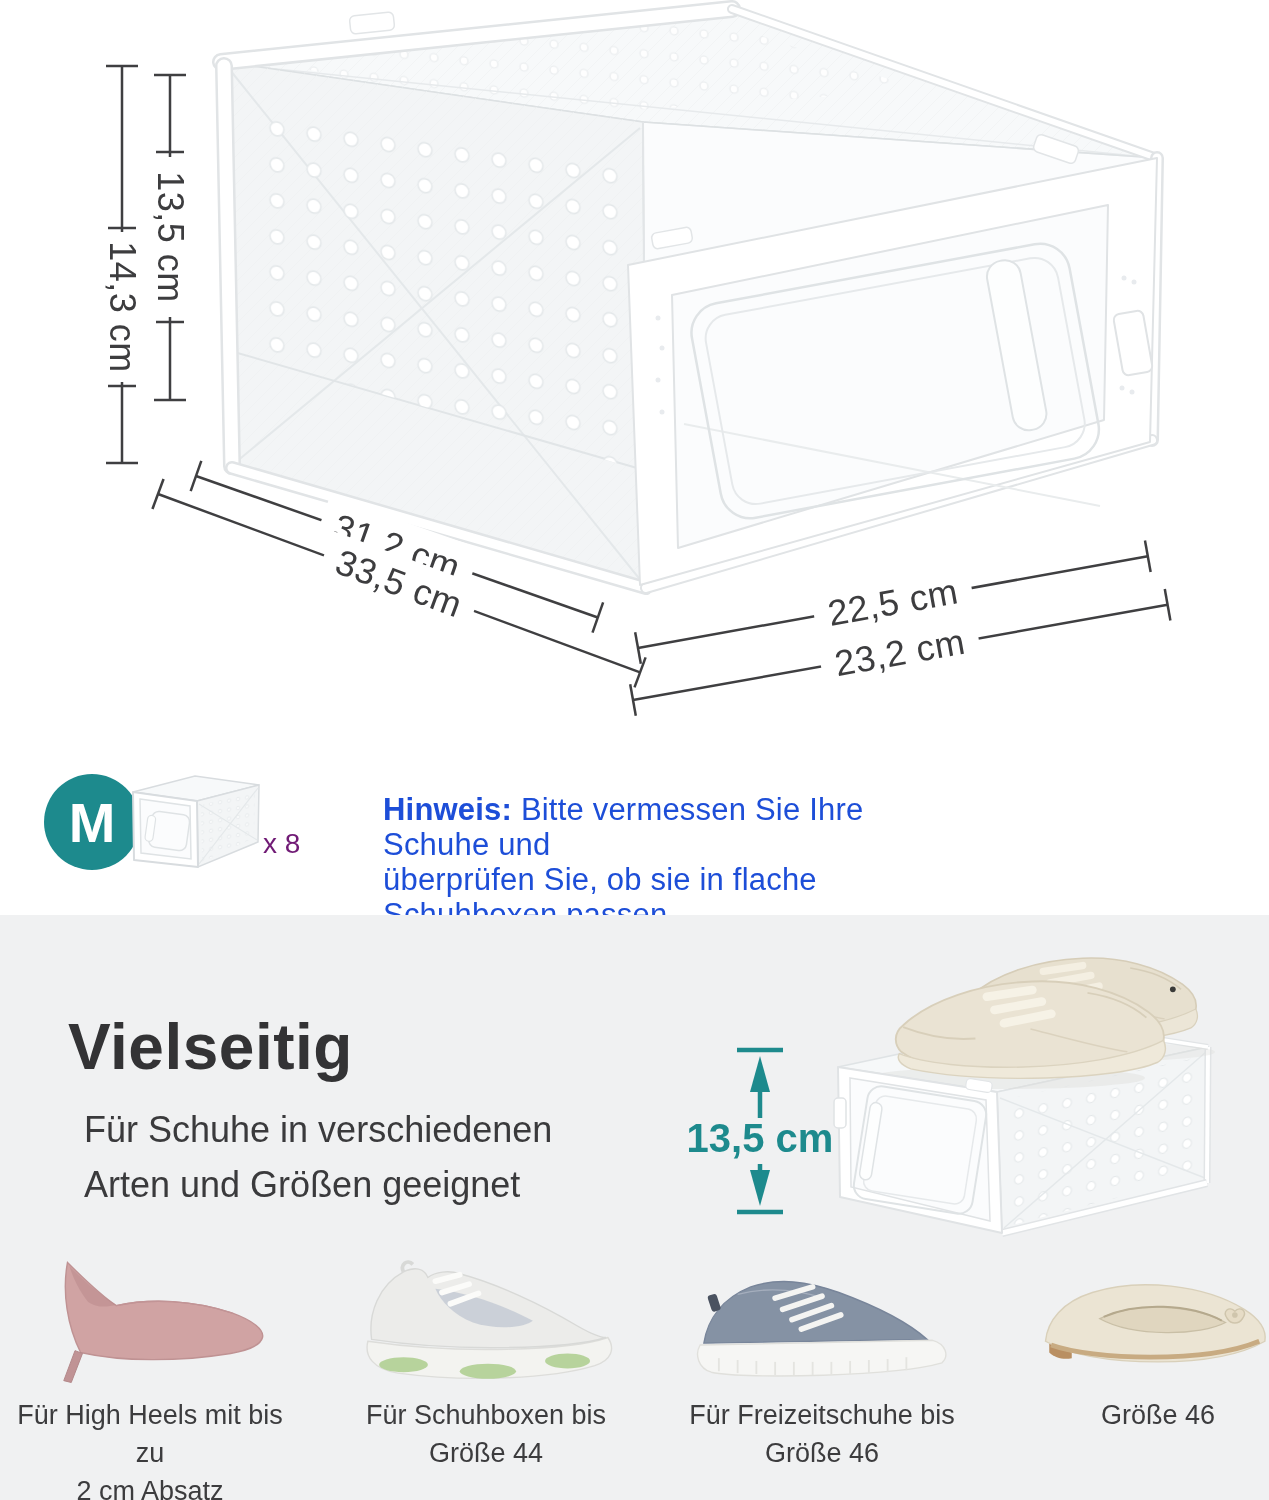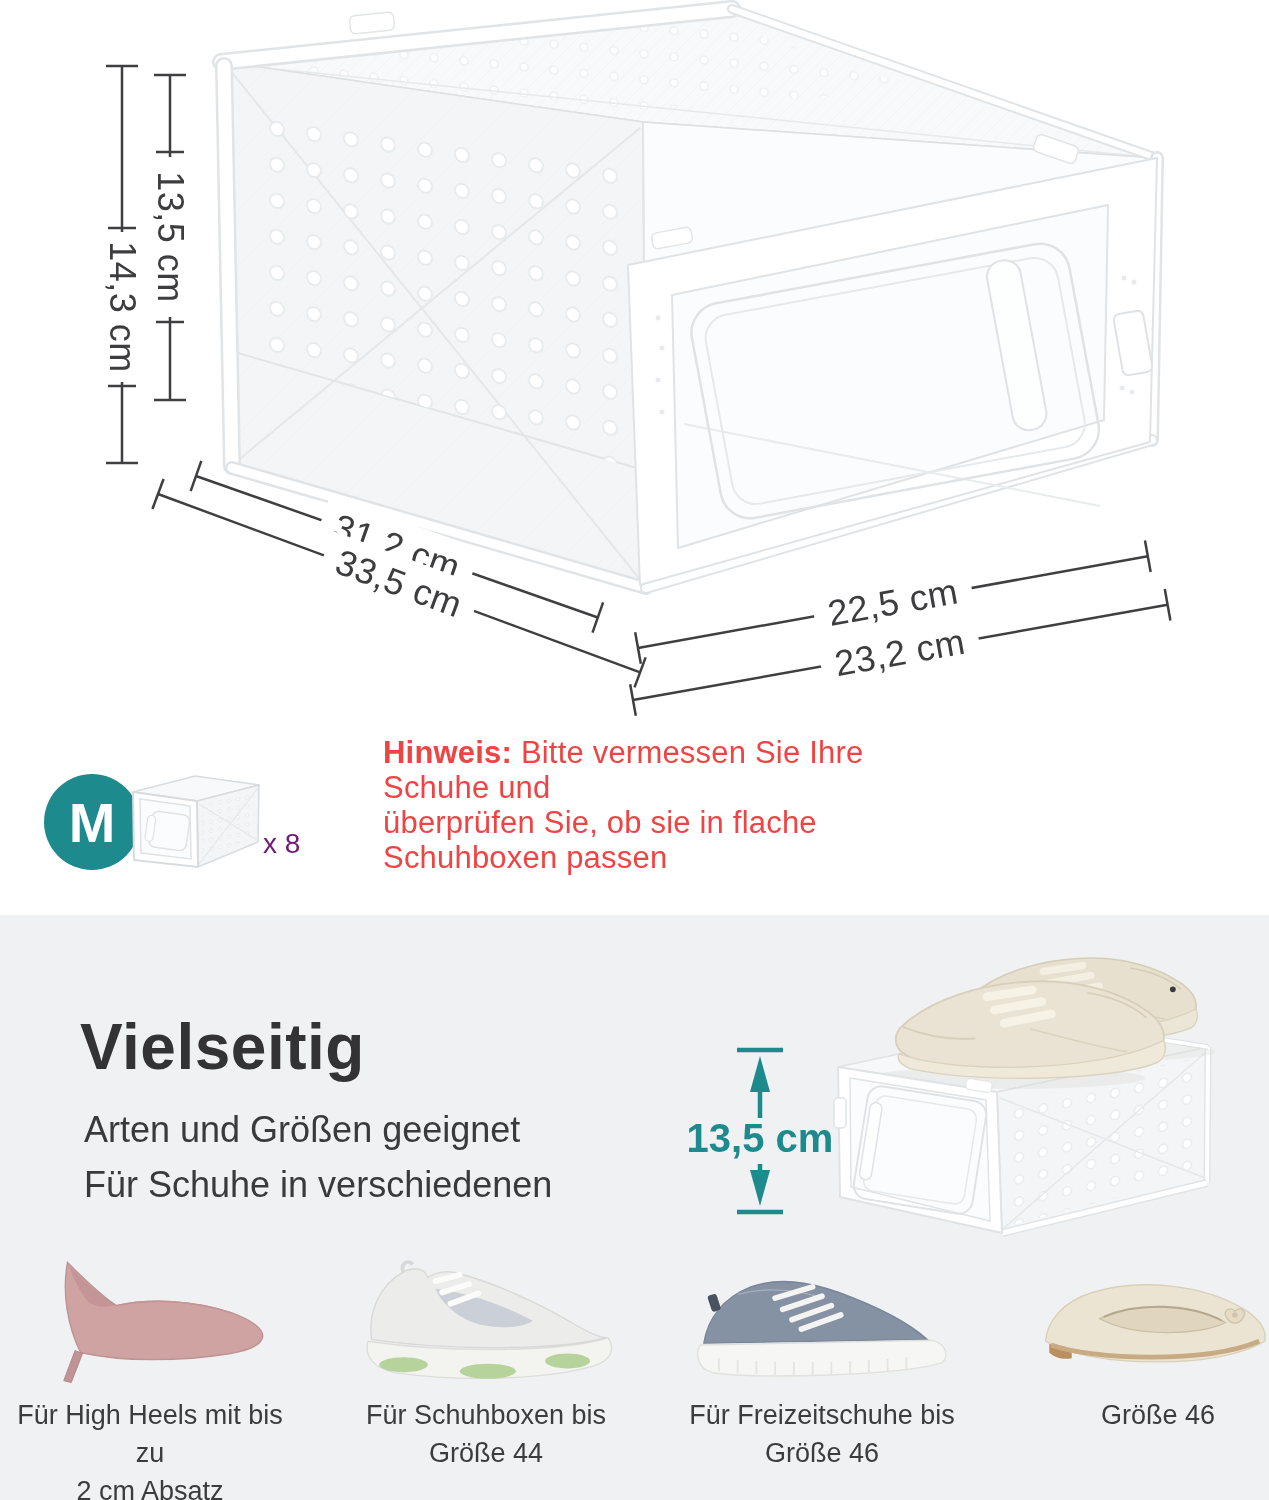--- a/index.html
+++ b/index.html
@@ -16,30 +16,30 @@
   .abs{position:absolute;}
   svg text{font-family:"Liberation Sans", sans-serif;}
   .dim-label{font-size:36px;fill:#3d3d3f;letter-spacing:.5px;}
   .size-badge{
     position:absolute;left:44px;top:774px;width:96px;height:96px;border-radius:50%;
     background:var(--teal);display:flex;align-items:center;justify-content:center;
     color:#fff;font-size:56px;font-weight:bold;
   }
   .qty{position:absolute;left:263px;top:828px;font-size:28px;color:#701a75;}
   .note-text{
-    position:absolute;left:383px;top:735px;width:540px;
-    font-size:31px;line-height:35px;color:#ef4444;letter-spacing:.2px;
+    position:absolute;left:383px;top:792px;width:540px;
+    font-size:31px;line-height:35px;color:#1d4ed8;letter-spacing:.2px;
   }
   .note-text b{font-weight:bold;}
   .gray-section{
     position:absolute;left:0;top:915px;width:1269px;height:585px;
     background:var(--section-bg);
   }
   .v-title{
-    position:absolute;left:80px;top:1010px;font-size:64px;font-weight:bold;
+    position:absolute;left:68px;top:1010px;font-size:64px;font-weight:bold;
     color:#333335;letter-spacing:.5px;
   }
   .v-sub{
     position:absolute;left:84px;top:1102px;font-size:36px;line-height:55px;color:#3a3a3c;
   }
   .shoe-grid{
     position:absolute;left:0;top:1240px;width:1269px;display:flex;gap:36px;
   }
   .shoe-tile{width:317px;display:flex;flex-direction:column;align-items:center;}
   .shoe-tile svg{display:block;}
@@ -219,22 +219,22 @@
   <div class="note-text">
     <b>Hinweis: </b>
     <span>Bitte vermessen Sie Ihre Schuhe und</span>
     <span style="display: block;">überprüfen Sie, ob sie in flache Schuhboxen passen</span>
   </div>
 
   <div class="gray-section"></div>
 
   <div class="v-title">Vielseitig</div>
   <div class="v-sub">
+    <div>Für Schuhe in verschiedenen</div>
     <div>Arten und Größen geeignet</div>
-    <div>Für Schuhe in verschiedenen</div>
   </div>
 
   <svg class="abs" style="left:660px;top:920px" width="590" height="350" viewBox="660 920 590 350">
     <defs>
       <pattern id="dotsV" patternUnits="userSpaceOnUse" width="24" height="22" patternTransform="skewY(-12)">
         <circle cx="11" cy="10" r="4.5" fill="#fff" stroke="#e2e6e8" stroke-width="1"></circle>
       </pattern>
       <clipPath id="clipVside">
           <polygon points="1004,1100 1202,1056 1201,1176 1008,1226"></polygon>
         </clipPath>

